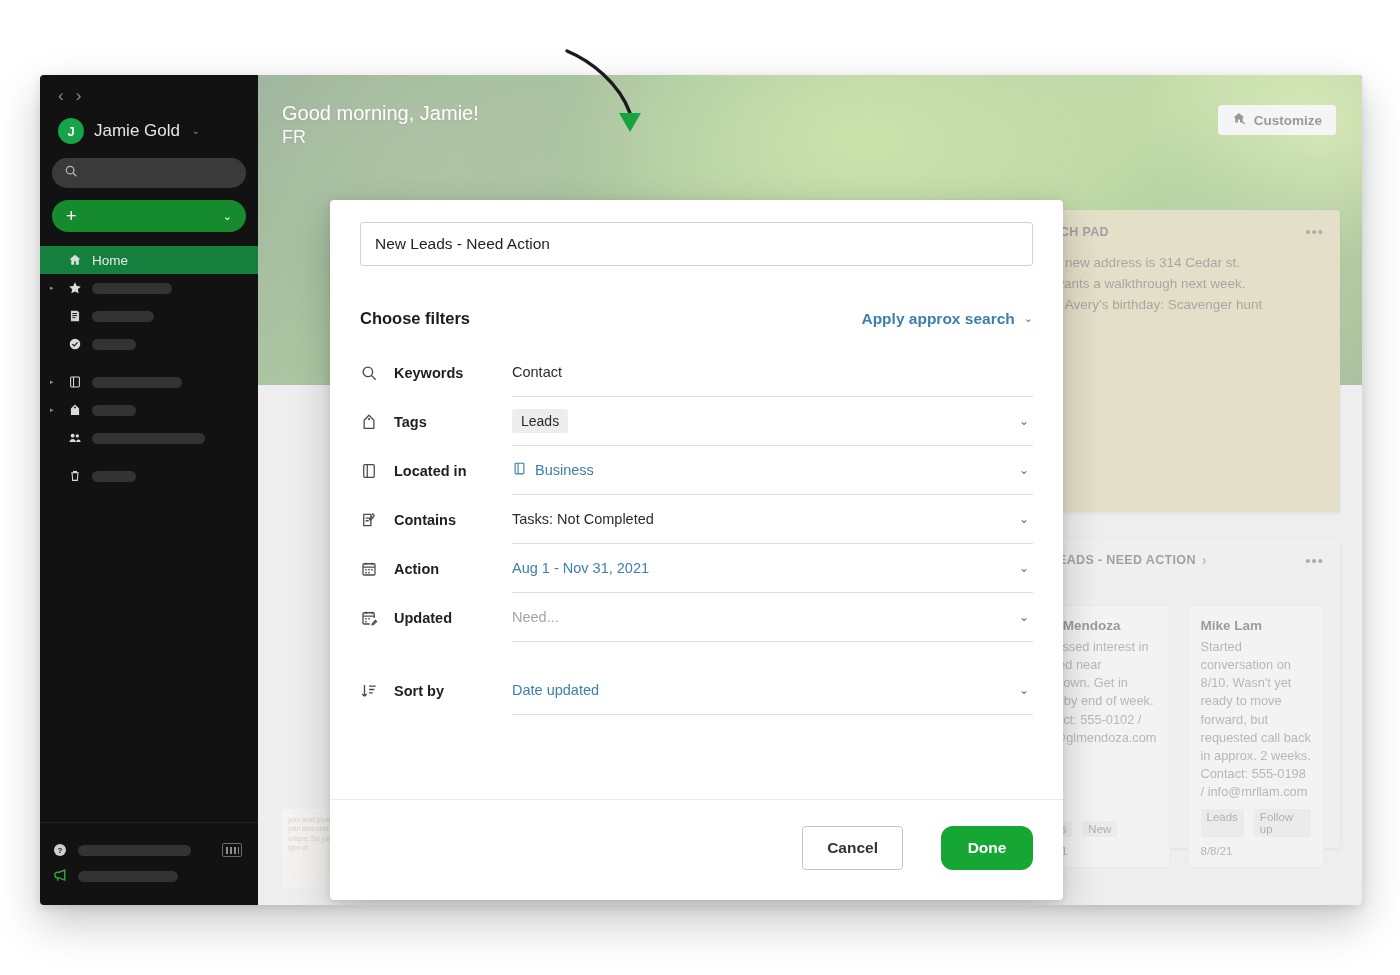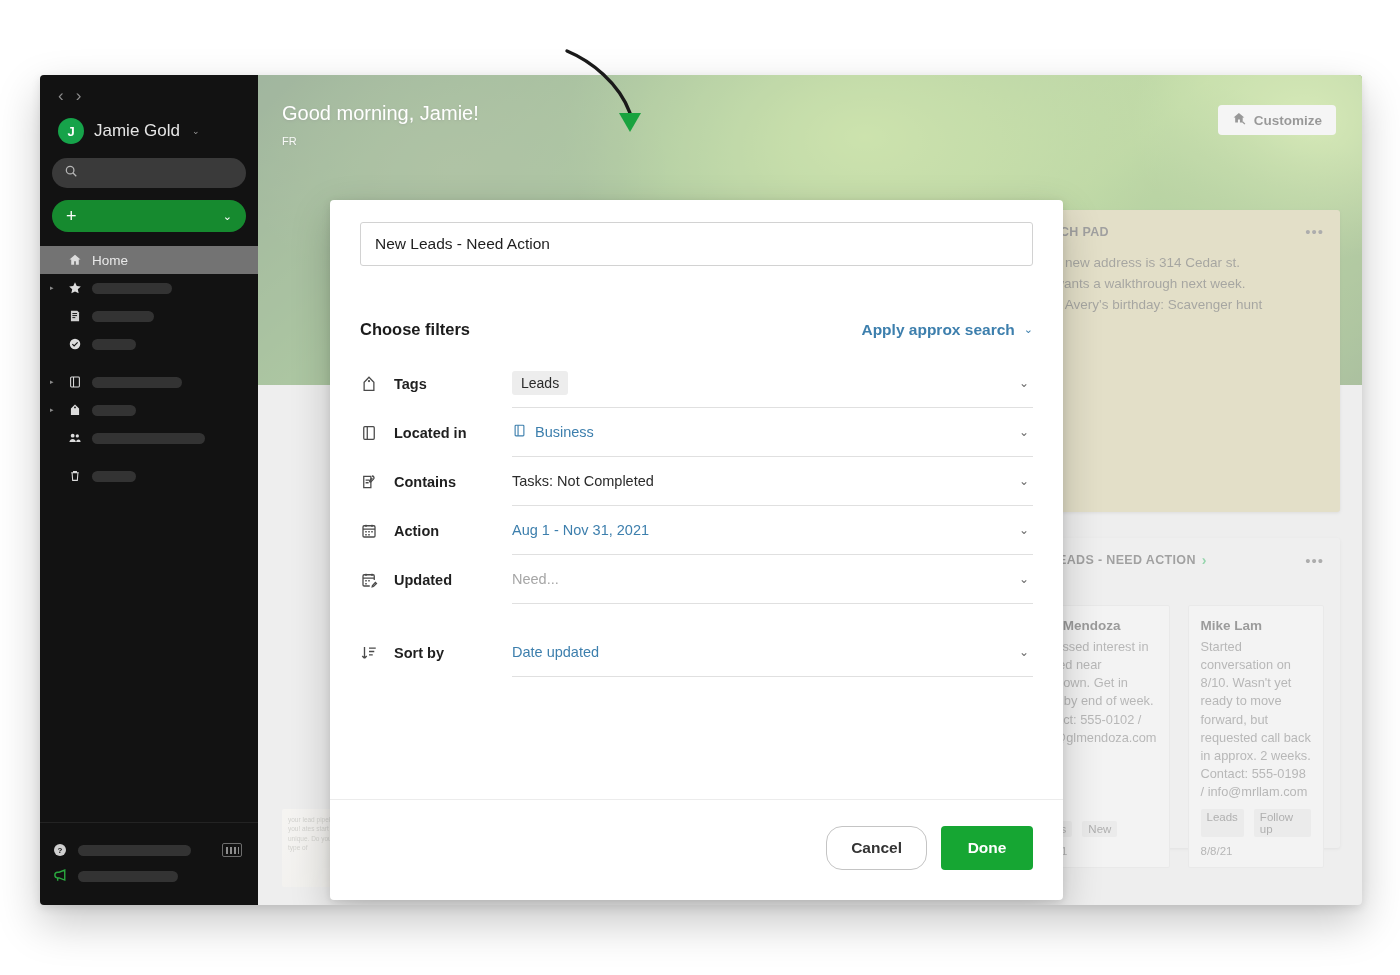--- a/index.html
+++ b/index.html
@@ -76,21 +76,21 @@
   .side-new .chev { font-size: 11px; }
 
   .side-items { margin-top: 14px; }
   .side-item {
     display: flex; align-items: center;
     height: 28px;
     padding-left: 10px;
     gap: 8px;
     position: relative;
   }
-  .side-item.active { background: #737373; text-align: center; }
+  .side-item.active { background: #15803d; text-align: center; }
   .side-item .tri {
     width: 8px; color: #8a8a8a; font-size: 7px; flex: 0 0 8px;
   }
   .side-item .ic {
     width: 18px; display: flex; align-items: center; justify-content: center;
     color: #cfcfcf;
   }
   .side-item .ic svg { width: 14px; height: 14px; }
   .side-item .lbl { font-size: 13.5px; color: #e8e8e8; }
   .side-item .redact {
@@ -135,22 +135,22 @@
       radial-gradient(ellipse 380px 300px at 80% 70%, #5e9a32 0%, rgba(94,154,50,0) 72%),
       radial-gradient(ellipse 250px 200px at 95% 15%, #a5cf62 0%, rgba(165,207,98,0) 70%),
       linear-gradient(140deg, #2f5d2a 0%, #4f8b33 35%, #79b13f 65%, #43702c 100%);
   }
   #hero-greeting {
     position: absolute; left: 24px; top: 27px;
     color: #ffffff; font-size: 20px; font-weight: 400;
     text-shadow: 0 1px 3px rgba(0,0,0,0.35);
   }
   #hero-sub {
-    position: absolute; left: 24px; top: 60px;
-    color: rgba(255,255,255,0.92); font-size: 11px;
+    position: absolute; left: 24px; top: 52px;
+    color: rgba(255,255,255,0.92); font-size: 18px;
     text-shadow: 0 1px 3px rgba(0,0,0,0.35);
   }
   #customize-btn {
     position: absolute; right: 26px; top: 30px;
     background: #e9e9e9; color: #1b1b1b;
     border: none; border-radius: 4px;
     height: 30px; padding: 0 14px;
     display: flex; align-items: center; gap: 7px;
     font-size: 13.5px; font-weight: 600;
     font-family: "Liberation Sans", sans-serif;
@@ -264,21 +264,21 @@
     border: 1px solid #d2d2d2; border-radius: 3px;
     padding: 0 14px;
     font-size: 15.5px; color: #1e1e1e;
     font-family: "Liberation Sans", sans-serif;
     outline: none;
     background: #fff;
   }
 
   #choose-row {
     display: flex; align-items: center; justify-content: space-between;
-    margin-top: 54px;
+    margin-top: 43px;
   }
   #choose-label { font-size: 16.5px; font-weight: 700; color: #1c1c1c; }
   #apply-saved {
     display: flex; align-items: center; gap: 9px;
     color: #3d7fad; font-size: 15.5px; font-weight: 700;
     cursor: pointer; background: none; border: none; padding: 0;
     font-family: "Liberation Sans", sans-serif;
   }
   #apply-saved .chev { font-size: 11px; font-weight: 400; }
 
@@ -320,30 +320,31 @@
     display: flex; justify-content: flex-end; align-items: center;
     gap: 14px;
     padding: 0 30px 30px 30px;
     border-top: 1px solid #ececec;
     padding-top: 26px;
     margin: 30px 0 0 0;
   }
   #cancel-button {
     height: 44px; min-width: 100px; padding: 0 24px;
     background: #fff; color: #333;
-    border: 1px solid #c4c4c4; border-radius: 16px;
+    border: 1px solid #c4c4c4; border-radius: 4px;
     font-size: 15.5px; font-weight: 700; cursor: pointer;
     font-family: "Liberation Sans", sans-serif;
   }
   #done-button {
     height: 44px; min-width: 92px; padding: 0 26px;
     background: #16a633; color: #fff;
-    border: none; border-radius: 4px;
+    border: none; border-radius: 12px;
     font-size: 15.5px; font-weight: 700; cursor: pointer;
     font-family: "Liberation Sans", sans-serif;
+    margin-left: 24px;
   }
 
   
   #annotation { position: absolute; left: 545px; top: 35px; width: 140px; height: 110px; pointer-events: none; }
 </style>
 </head>
 <body>
 
 <div id="app-window">
 
@@ -580,20 +581,32 @@
       <div id="choose-row">
         <span id="choose-label">Choose filters</span>
         <button id="apply-saved">
           <span>Apply approx search</span>
           <span class="chev">⌄</span>
         </button>
       </div>
 
       <div class="filter-rows">
 
+        <div class="filter-row">
+          <span class="ficon">
+            <svg viewBox="0 0 24 24" fill="none" stroke="#4a4a4a" stroke-width="1.8">
+                <circle cx="10.5" cy="10.5" r="6.3"></circle>
+                <path d="M15.3 15.3 21 21"></path>
+              </svg>
+          </span>
+          <span class="flabel">Keywords</span>
+          <span class="filter-field">
+            <span class="filter-value">Contact</span>
+          </span>
+        </div>
 
         <div class="filter-row">
           <span class="ficon">
             <svg viewBox="0 0 24 24" fill="none" stroke="#4a4a4a" stroke-width="1.7">
                 <path d="M12 3 18.5 9.8V20.5h-13V9.8z"></path>
                 <circle cx="12" cy="8" r="1.5" fill="#4a4a4a" stroke="none"></circle>
               </svg>
           </span>
           <span class="flabel">Tags</span>
           <span class="filter-field">

